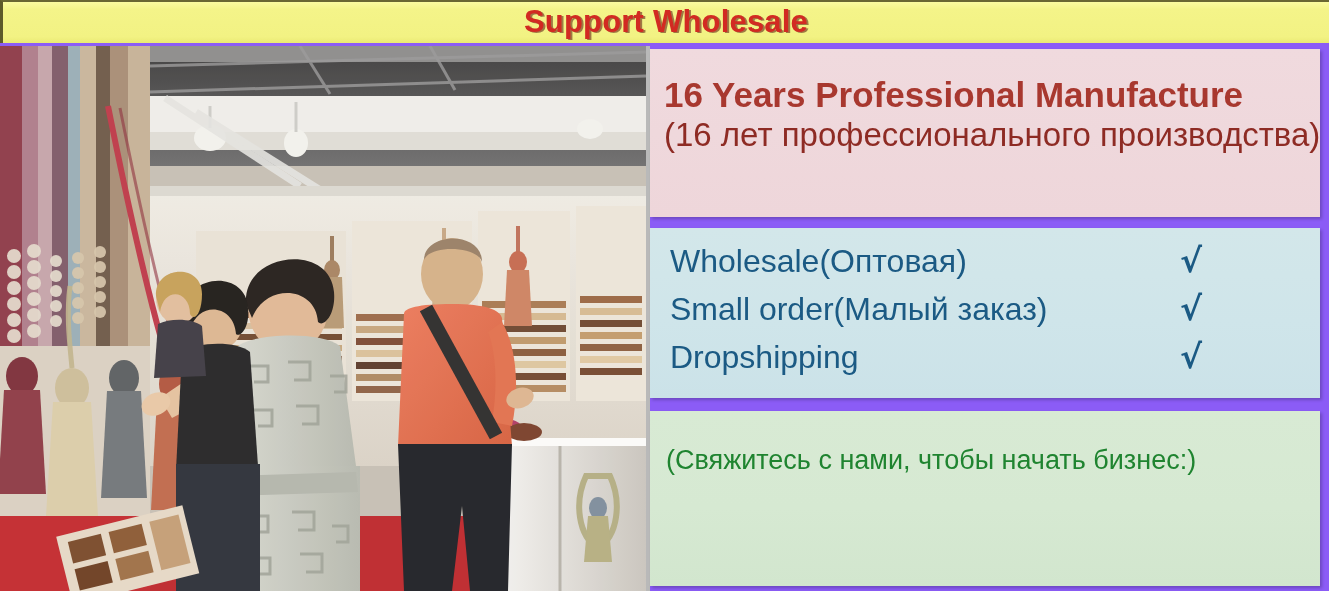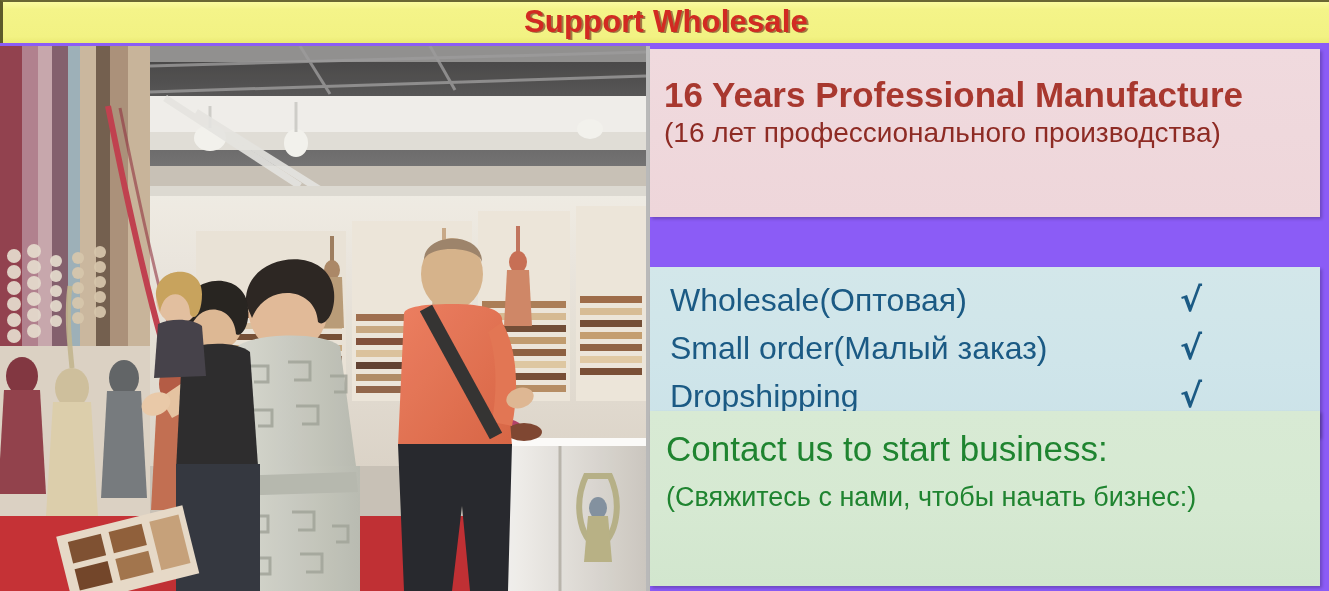--- a/index.html
+++ b/index.html
@@ -45,35 +45,34 @@
   }
   #panel-pink{
     top:49px;height:168px;
     background:linear-gradient(to bottom,#f0dade 0%,#efd8dc 50%,#eed6da 100%);
     padding:28px 2px 0 14px;
   }
   #panel-blue{
     top:228px;height:170px;
     background:linear-gradient(to bottom,#d3e7ea 0%,#cfe5ea 55%,#cbe2e8 100%);
     padding:16px 14px 0 20px;
-    margin-top:39px;
   }
   #panel-green{
     top:411px;height:175px;
     background:linear-gradient(to bottom,#d8ead4 0%,#d6e9d2 55%,#d2e6ce 100%);
     padding:20px 14px 0 16px;
   }
 
   
   .pink-head{
     color:#a8382f;font-size:35px;font-weight:bold;line-height:1.04;
     white-space:nowrap;
   }
   .pink-sub{
-    color:#8e2b24;font-size:28px;font-weight:normal;line-height:1.18;
+    color:#8e2b24;font-size:33px;font-weight:normal;line-height:1.18;
     white-space:nowrap;margin-top:3px;
   }
 
   
   .blue-row{
     display:flex;align-items:baseline;
     color:#1b5a84;font-size:32px;line-height:1;
     margin-bottom:15px;
     white-space:nowrap;
   }
@@ -410,17 +409,16 @@
       <span class="blue-label">Small order(Малый заказ)</span>
       <span class="blue-check">√</span>
     </div>
     <div class="blue-row">
       <span class="blue-label">Dropshipping</span>
       <span class="blue-check">√</span>
     </div>
   </div>
 
   <div class="panel" id="panel-green">
-    <div class="green-head">Contact us to start business:</div>
     <div class="green-sub">(Свяжитесь с нами, чтобы начать бизнес:)</div>
   </div>
 
 </div>
 
 </body></html>

